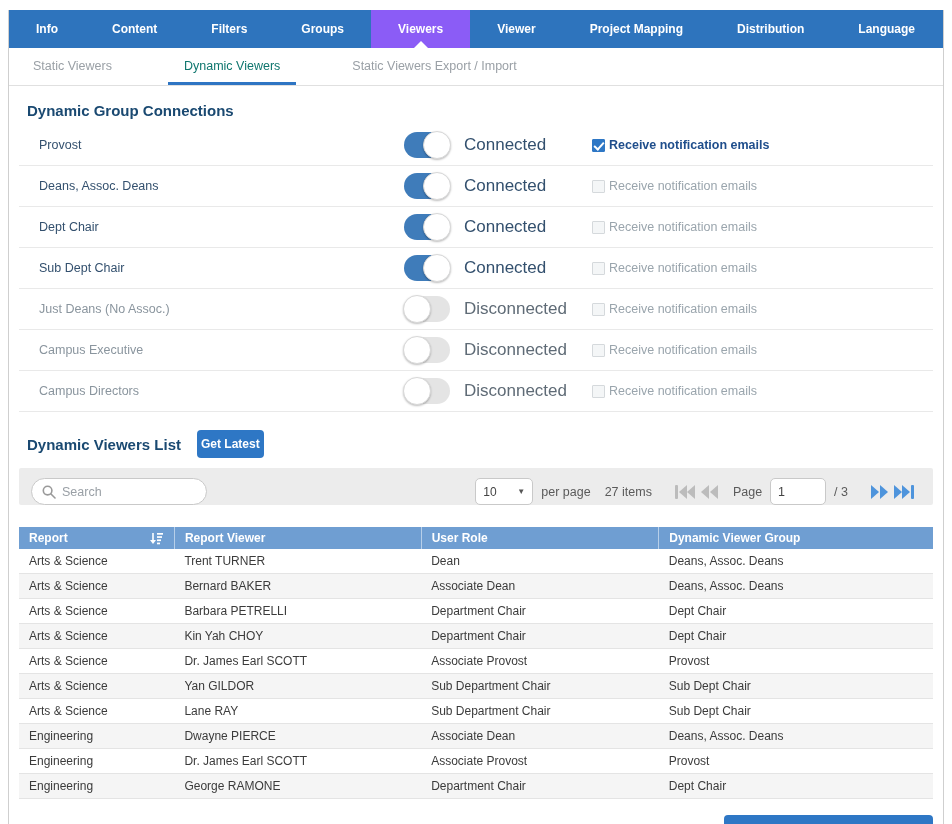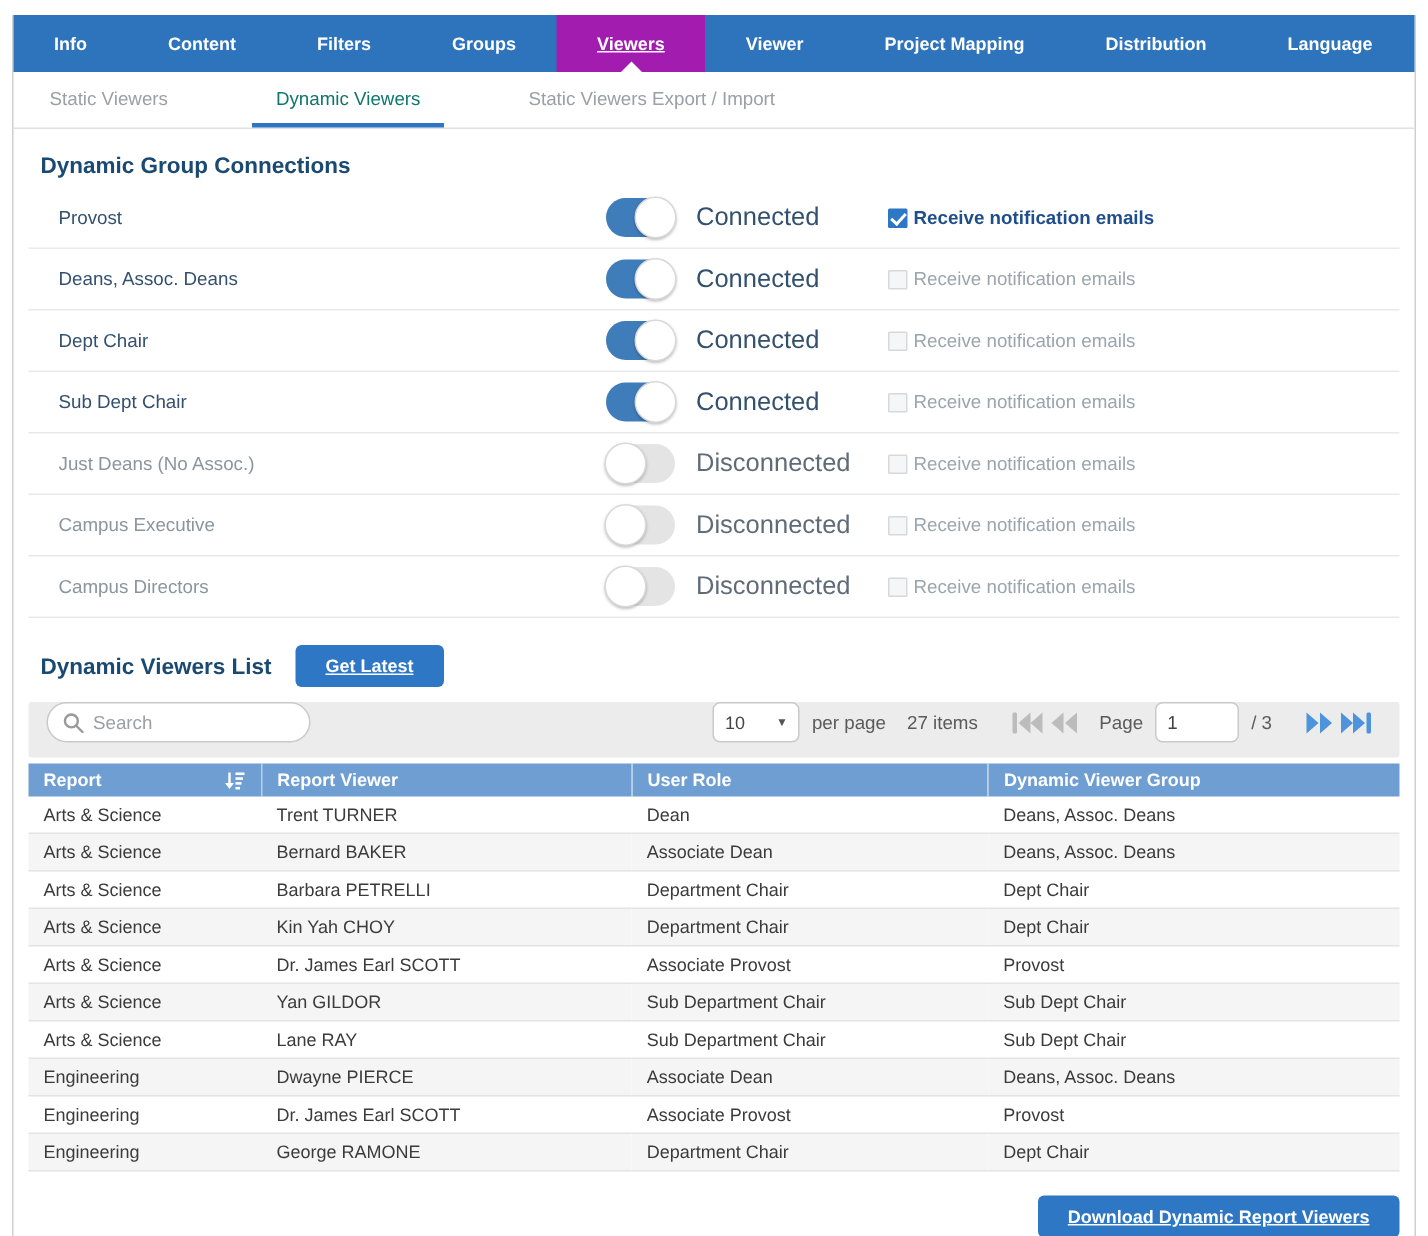--- a/index.html
+++ b/index.html
@@ -18,21 +18,21 @@
     min-height: 802px;
     position: relative;
   }
   
   .top-nav { display: flex; background: #2e74bd; height: 38px; }
   .nav-tab {
     position: relative; color: #fff; font-weight: bold;
     height: 38px; line-height: 38px; padding: 0 27px;
     cursor: pointer; white-space: nowrap;
   }
-  .nav-tab.active { background: #a21caf; text-decoration: underline; }
+  .nav-tab.active { background: #8b5cf6; }
   .nav-tab.active::after {
     content: ""; position: absolute; left: 50%; bottom: 0;
     margin-left: -7px;
     border-left: 7px solid transparent; border-right: 7px solid transparent;
     border-bottom: 7px solid #fff;
   }
   
   .sub-nav { display: flex; align-items: stretch; height: 38px; border-bottom: 1px solid #e0e0e0; padding-left: 8px; gap: 40px; }
   .subtab {
     color: #9aa0a6; padding: 0 16px; line-height: 36px; cursor: pointer;
@@ -71,29 +71,28 @@
     width: 4px; height: 8px;
     border: solid #fff; border-width: 0 2px 2px 0; transform: rotate(42deg);
   }
   .cb-label { margin-left: 4px; color: #9aa5ad; font-size: 12.5px; }
   .cb-label.checked { color: #1f4e8c; font-weight: bold; }
   
   .list-header { display: flex; align-items: center; margin: 18px 0 10px 8px; }
   .list-title { color: #1a4971; font-size: 15px; font-weight: bold; }
   .btn-blue {
     background: #2e77c5; color: #fff; font-weight: bold; font-size: 12px;
-    border: none; border-radius: 4px; padding: 7px 20px; cursor: pointer;
+    border: none; border-radius: 4px; padding: 7px 4px; cursor: pointer;
     font-family: inherit;
-    text-decoration: underline;
   }
   .get-latest { margin-left: 16px; }
   
   .toolbar {
     height: 37px; background: #ececec; border-radius: 2px;
-    display: flex; align-items: flex-start; padding: 0 12px;
+    display: flex; align-items: flex-end; padding: 0 12px;
   }
   .search-pill {
     display: flex; align-items: center; background: #fff;
     border: 1px solid #c9c9c9; border-radius: 14px; height: 27px; width: 176px;
     padding: 0 10px;
   }
   .search-pill svg { flex: 0 0 auto; }
   .search-input {
     border: none; outline: none; background: transparent; margin-left: 6px;
     width: 130px; font-size: 12.5px; color: #444; font-family: inherit;
@@ -108,21 +107,21 @@
   .select-caret { margin-left: auto; font-size: 8px; color: #555; }
   .toolbar-label { color: #5a5a5a; font-size: 12.5px; }
   .pager-icons { display: flex; align-items: center; gap: 4px; margin: 0 6px; }
   .pager-btn { cursor: pointer; display: inline-flex; }
   .page-input {
     background: #fff; border: 1px solid #c9c9c9; border-radius: 5px;
     height: 27px; width: 56px; padding: 0 7px; font-size: 12.5px; color: #444;
     outline: none; font-family: inherit;
   }
   
-  .viewers-table { width: 100%; border-collapse: collapse; margin-top: 4px; }
+  .viewers-table { width: 100%; border-collapse: collapse; margin-top: 22px; }
   .viewers-table th {
     background: #6f9ed2; color: #fff; text-align: left; font-size: 12px;
     padding: 4px 10px; border-right: 1px solid rgba(255,255,255,.5);
     height: 22px; font-weight: bold;
   }
   .viewers-table th:last-child { border-right: none; }
   .th-inner { display: flex; align-items: center; justify-content: space-between; }
   .viewers-table td {
     font-size: 12px; color: #3b3b3b; padding: 5px 10px; height: 24px;
     border-bottom: 1px solid #e4e4e4;

